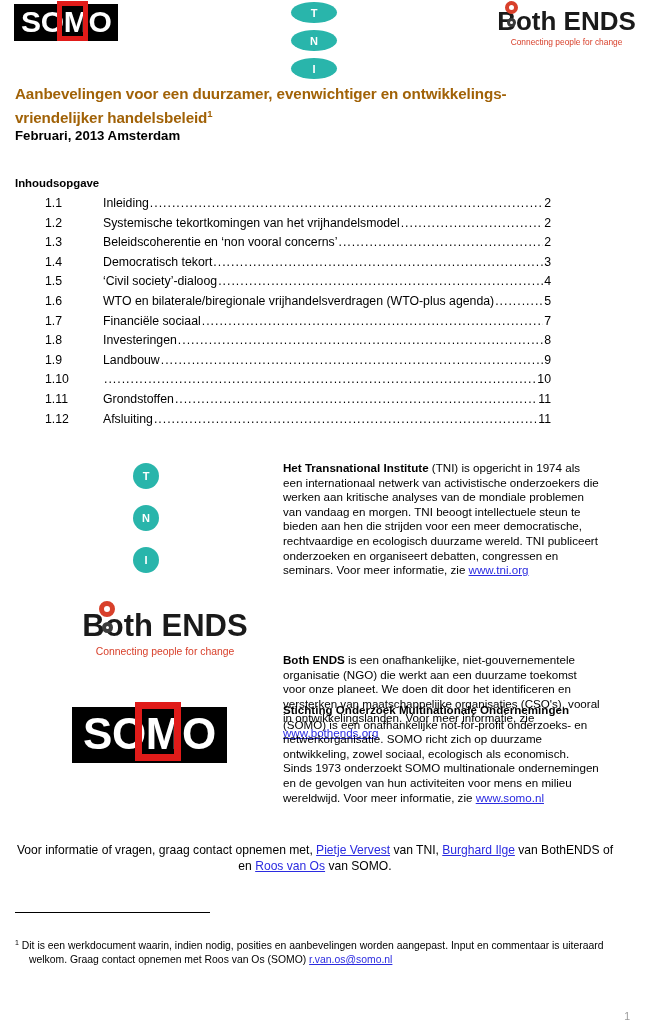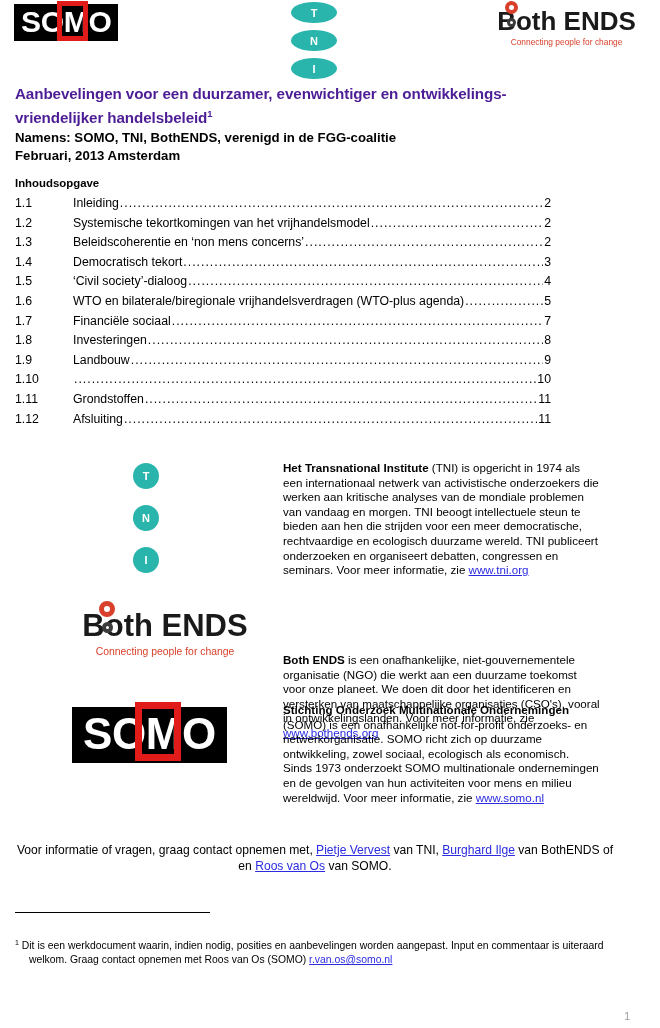--- a/index.html
+++ b/index.html
@@ -86,21 +86,21 @@
   }
   .be-ring {
     position: absolute;
     border-radius: 50%;
     box-sizing: border-box;
   }
 
   
   .title-block { position: absolute; left: 15px; top: 84px; width: 600px; }
   .doc-title {
-    color: #4c1d95;
+    color: #a16207;
     font-weight: bold;
     font-size: 15.2px;
     line-height: 19.5px;
     margin: 0;
     letter-spacing: -0.1px;
   }
   .doc-title sup { font-size: 9.5px; vertical-align: super; }
   .doc-sub {
     color: #000000;
     font-weight: bold;
@@ -116,20 +116,21 @@
     font-size: 11.4px;
     line-height: 15px;
     margin: 0 0 3px 0;
   }
   .toc-row {
     display: flex;
     align-items: baseline;
     font-size: 12.3px;
     line-height: 19.6px;
     white-space: nowrap;
+    margin-left: 30px;
   }
   .toc-num { width: 58px; flex: 0 0 58px; }
   .toc-label { flex: 0 0 auto; }
   .toc-dots {
     flex: 1 1 auto;
     overflow: hidden;
     white-space: nowrap;
     letter-spacing: 1.0px;
     color: #000;
     margin: 0 1px;
@@ -215,42 +216,41 @@
       <span class="be-ring" style="left:23px; top:10px; width:9px; height:9px; border:3px solid #3c3c3c; background:#fff;"></span>
     </div>
     <div class="be-tag" style="font-size:8.4px; margin-top:4px;">Connecting people for change</div>
   </div>
 
   <div class="title-block">
     <div class="doc-title">
       <span>Aanbevelingen voor een duurzamer, evenwichtiger en ontwikkelings-</span><br>
       <span>vriendelijker handelsbeleid</span><sup>1</sup>
     </div>
-    <div class="doc-sub" style="margin-top:2px;">Namens: SOMO, TNI, BothENDS, verenigd in de FGG-coalitie</div>
     <div class="doc-sub">Februari, 2013 Amsterdam</div>
   </div>
 
   <div class="toc">
     <div class="toc-heading">Inhoudsopgave</div>
 
     <div class="toc-row">
       <span class="toc-num">1.1</span>
       <span class="toc-label">Inleiding</span>
       <span class="toc-dots">.......................................................................................................................................</span>
       <span class="toc-page">2</span>
     </div>
     <div class="toc-row">
       <span class="toc-num">1.2</span>
       <span class="toc-label">Systemische tekortkomingen van het vrijhandelsmodel</span>
       <span class="toc-dots">.......................................................................................................................................</span>
       <span class="toc-page">2</span>
     </div>
     <div class="toc-row">
       <span class="toc-num">1.3</span>
-      <span class="toc-label">Beleidscoherentie en ‘non mens concerns’</span>
+      <span class="toc-label">Beleidscoherentie en ‘non vooral concerns’</span>
       <span class="toc-dots">.......................................................................................................................................</span>
       <span class="toc-page">2</span>
     </div>
     <div class="toc-row">
       <span class="toc-num">1.4</span>
       <span class="toc-label">Democratisch tekort</span>
       <span class="toc-dots">.......................................................................................................................................</span>
       <span class="toc-page">3</span>
     </div>
     <div class="toc-row">

